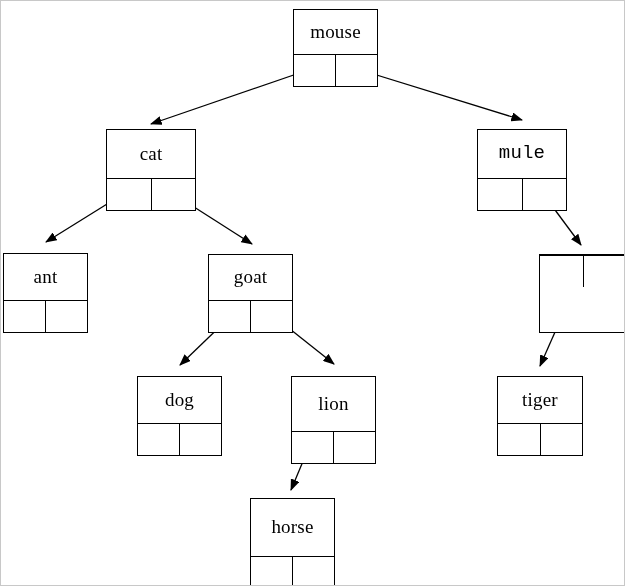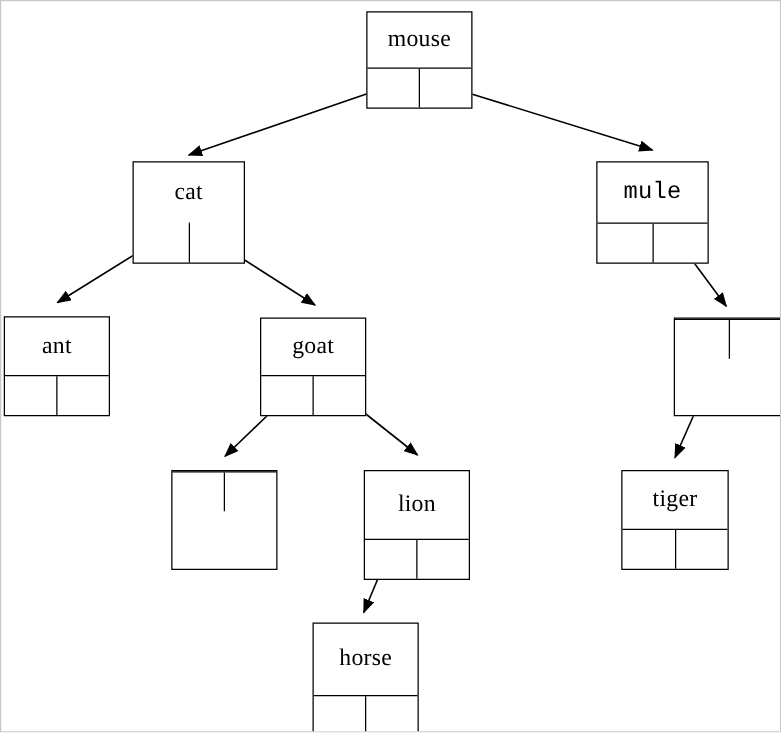--- a/index.html
+++ b/index.html
@@ -83,21 +83,21 @@
   </svg>
 
   <div id="node-layer">
       <div class="node" style="left: 292px; top: 8px; width: 85px; height: 78px;">
         <div class="node-label">mouse</div>
         <div class="node-ptrs">
           <div class="ptr left"></div>
           <div class="ptr right"></div>
         </div>
       </div>
-      <div class="node" style="left: 105px; top: 128px; width: 90px; height: 82px; align-items: center;">
+      <div class="node" style="left: 105px; top: 128px; width: 90px; height: 82px;">
         <div class="node-label">cat</div>
         <div class="node-ptrs">
           <div class="ptr left"></div>
           <div class="ptr right"></div>
         </div>
       </div>
       <div class="node" style="left: 476px; top: 128px; width: 90px; height: 82px; font-family: Liberation Mono, monospace;">
         <div class="node-label">mule</div>
         <div class="node-ptrs">
           <div class="ptr left"></div>
@@ -118,20 +118,21 @@
           <div class="ptr right"></div>
         </div>
       </div>
       <div class="node" style="left: 538px; top: 253px; width: 88px; height: 79px;">
         <div class="node-ptrs">
           <div class="ptr left"></div>
           <div class="ptr right"></div>
         </div>
       </div>
       <div class="node" style="left: 136px; top: 375px; width: 85px; height: 80px;">
+        <div class="node-label">dog</div>
         <div class="node-ptrs">
           <div class="ptr left"></div>
           <div class="ptr right"></div>
         </div>
       </div>
       <div class="node" style="left: 290px; top: 375px; width: 85px; height: 88px;">
         <div class="node-label">lion</div>
         <div class="node-ptrs">
           <div class="ptr left"></div>
           <div class="ptr right"></div>

